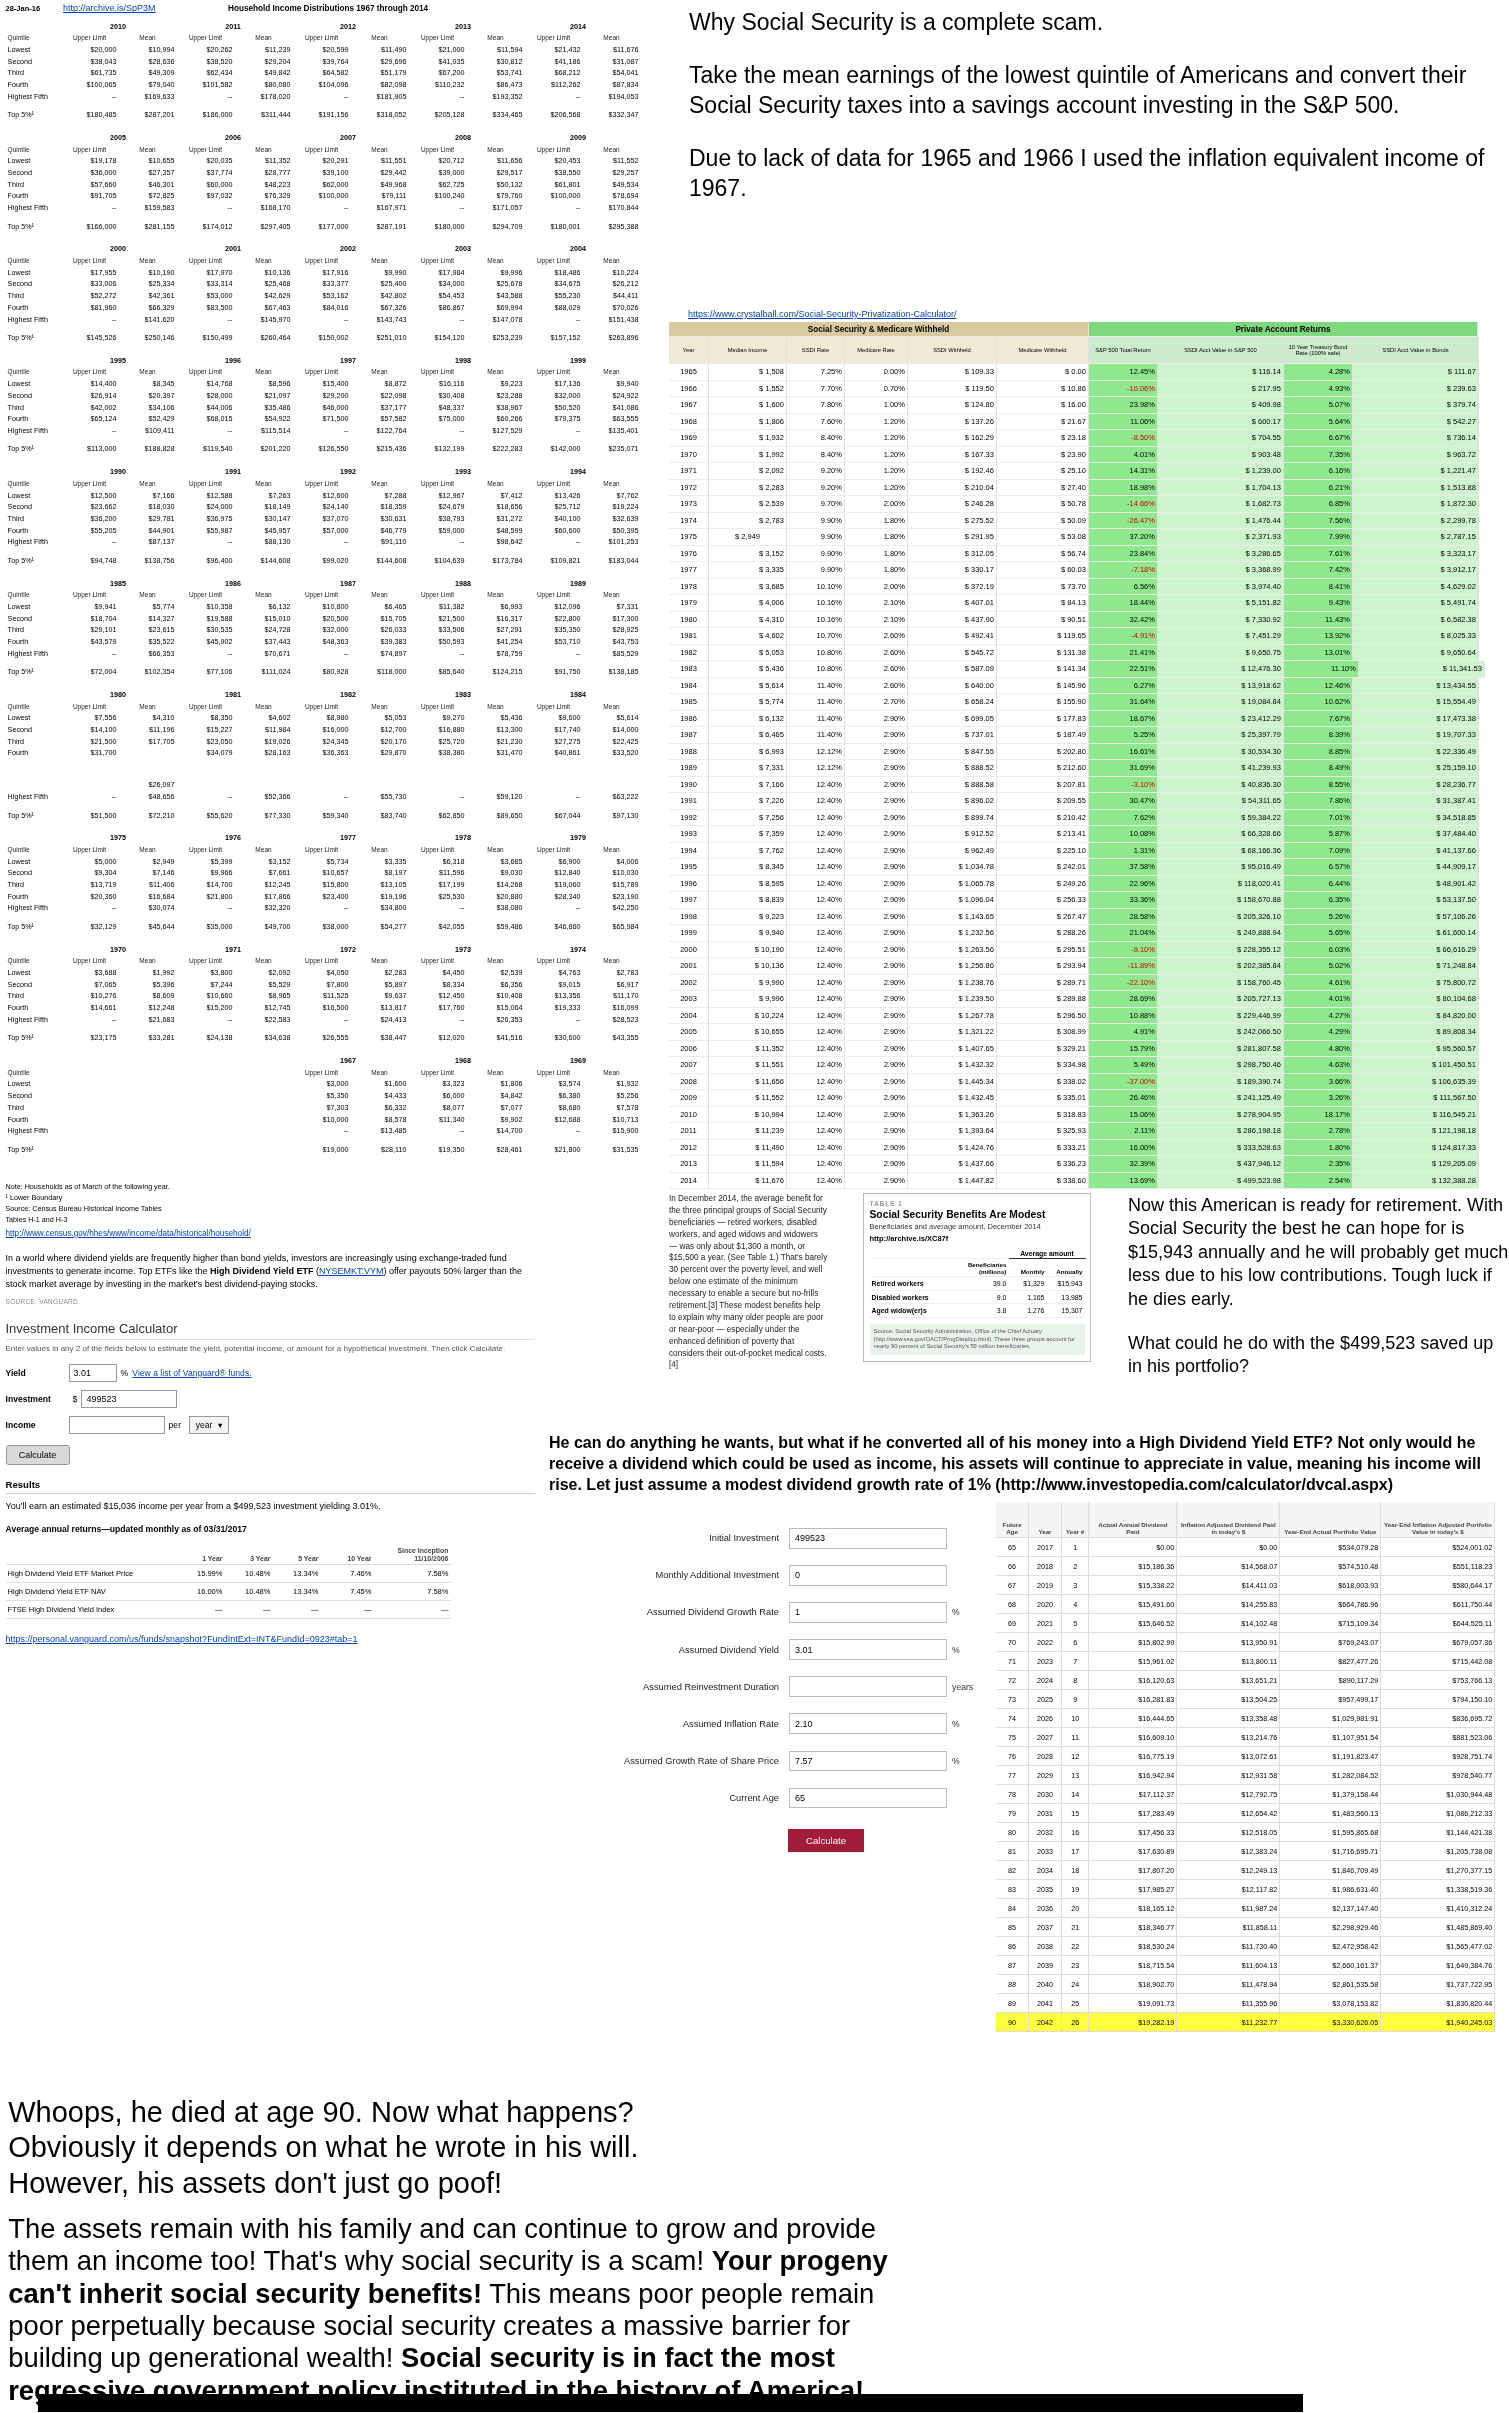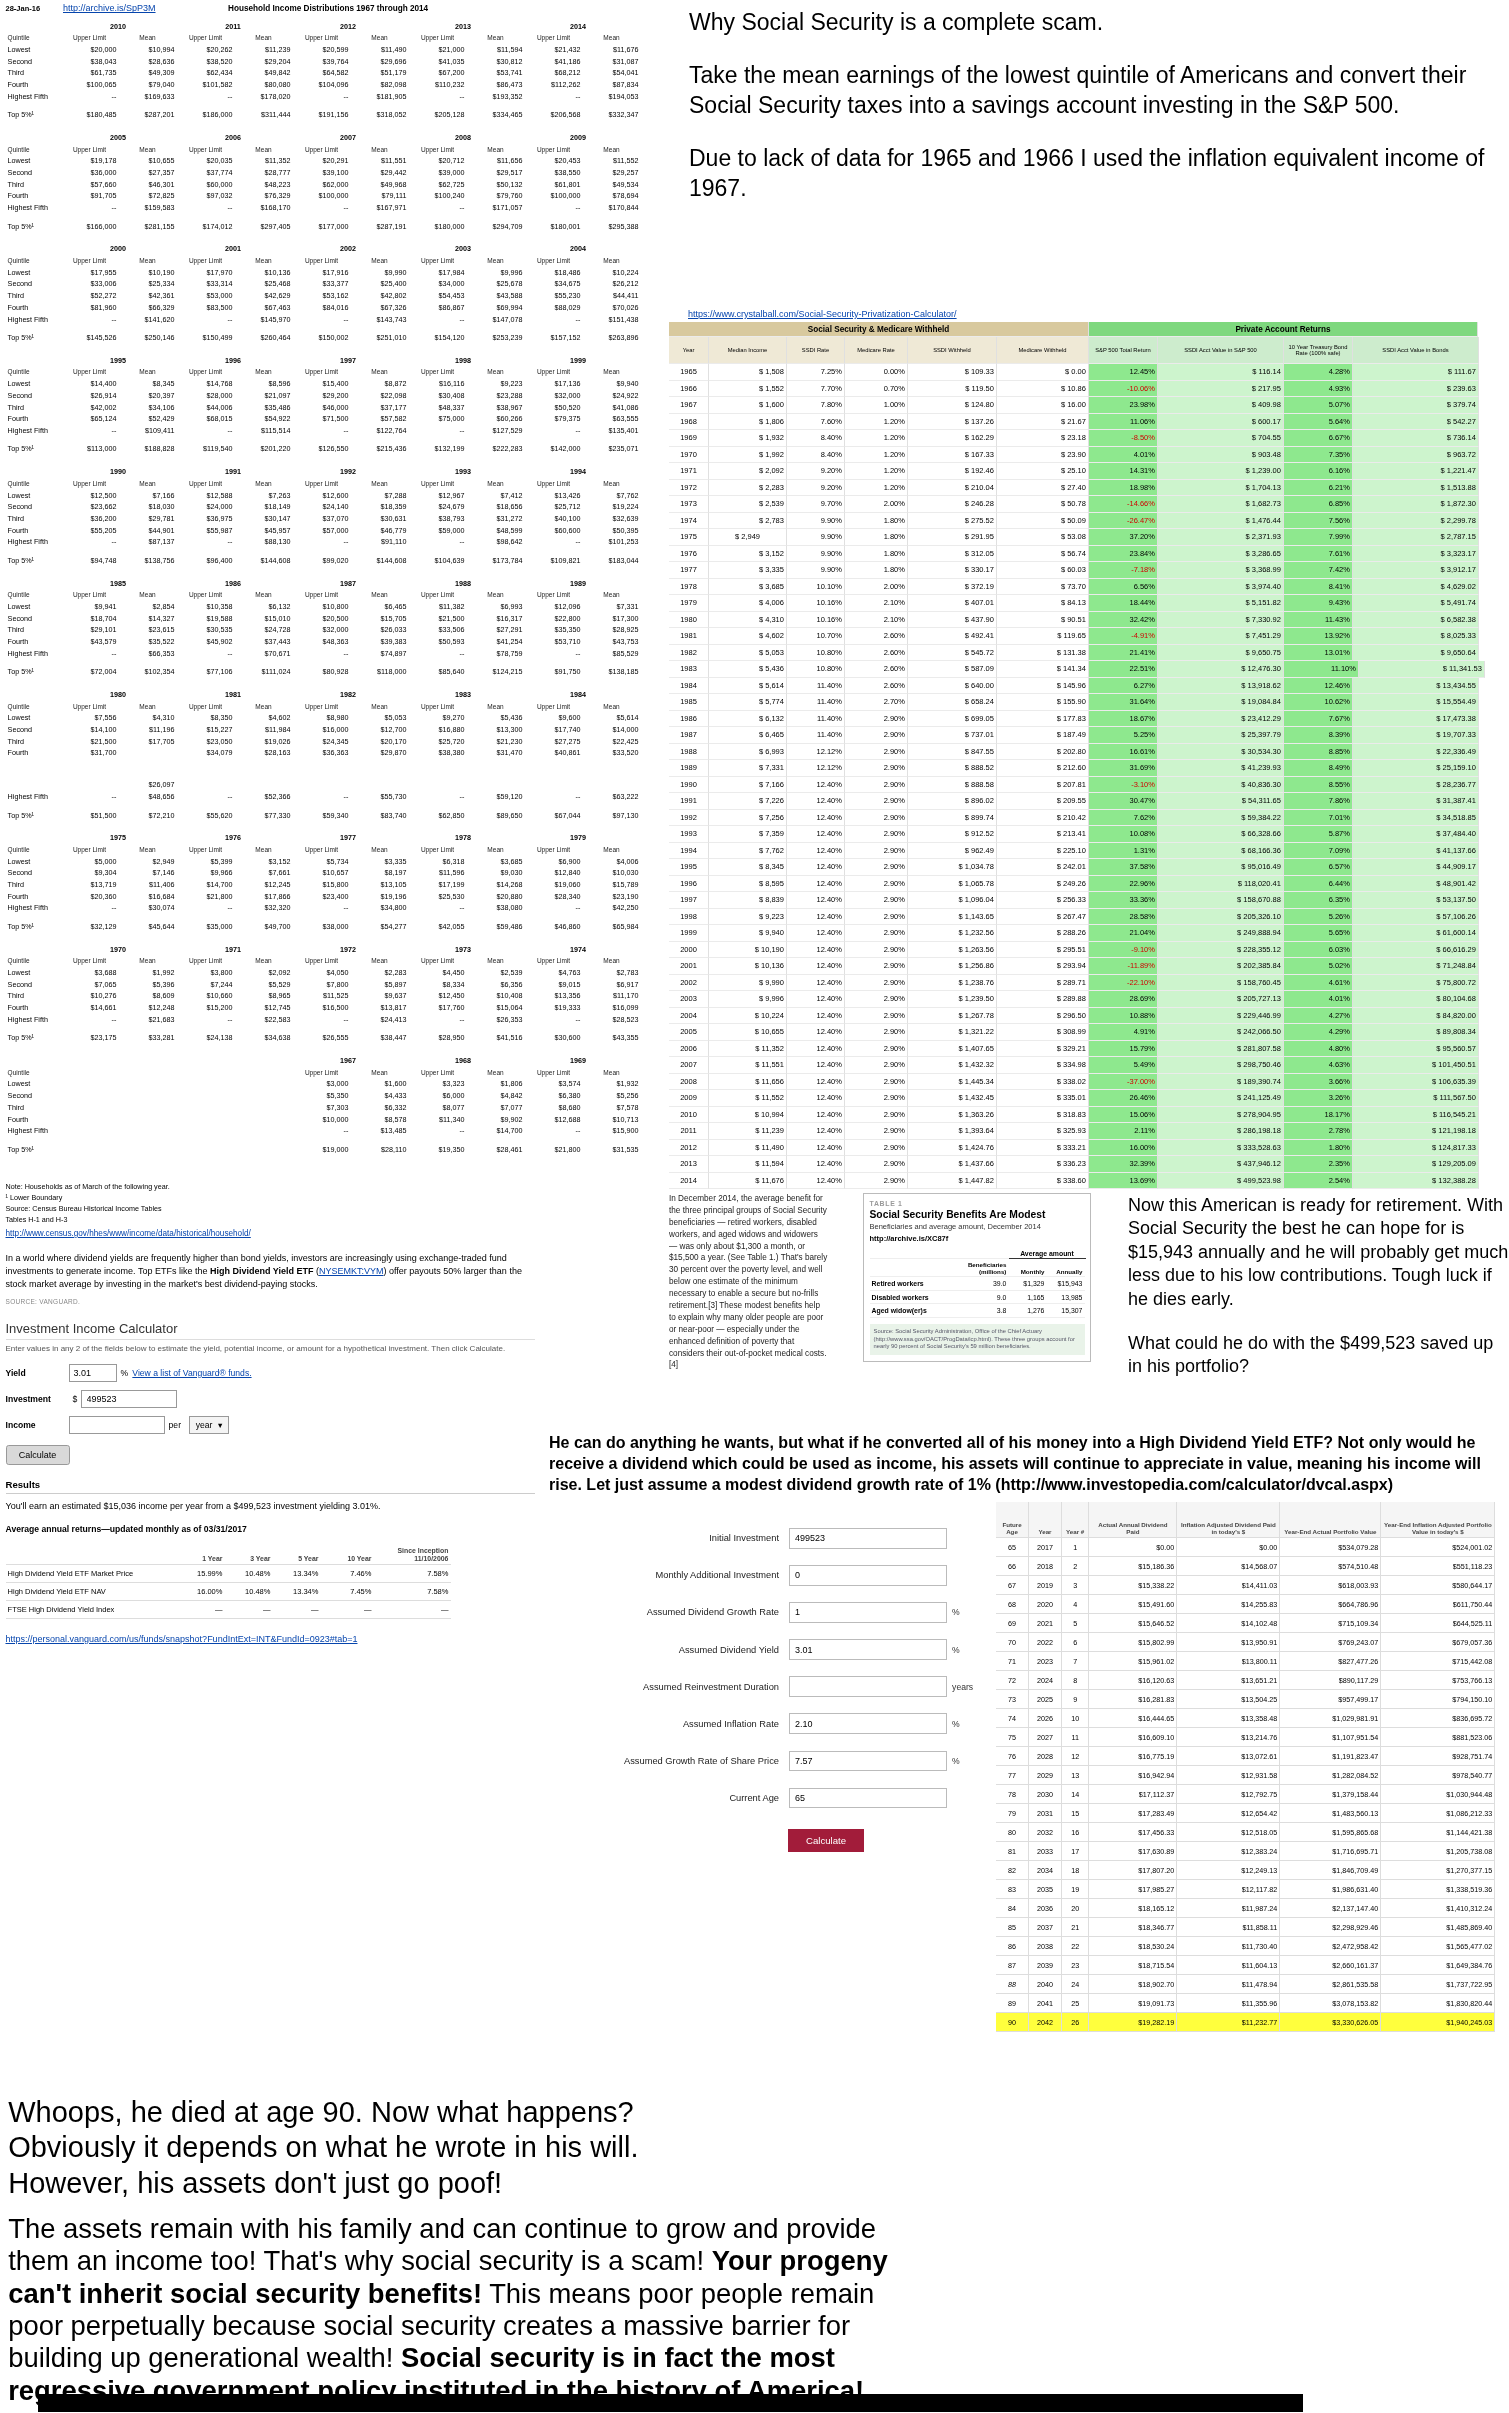--- a/index.html
+++ b/index.html
@@ -656,21 +656,21 @@
             <div class="tcell" style="width: 58px;">Upper Limit</div>
             <div class="tcell" style="width: 58px;">Mean</div>
             <div class="tcell" style="width: 58px;">Upper Limit</div>
             <div class="tcell" style="width: 58px;">Mean</div>
             <div class="tcell" style="width: 58px;">Upper Limit</div>
             <div class="tcell" style="width: 58px;">Mean</div>
           </div>
           <div class="trow data">
             <div class="tcell" style="width: 55px;">Lowest</div>
             <div class="tcell" style="width: 58px;">$9,941</div>
-            <div class="tcell" style="width: 58px;">$2,854</div>
+            <div class="tcell" style="width: 58px;">$5,774</div>
             <div class="tcell" style="width: 58px;">$10,358</div>
             <div class="tcell" style="width: 58px;">$6,132</div>
             <div class="tcell" style="width: 58px;">$10,800</div>
             <div class="tcell" style="width: 58px;">$6,465</div>
             <div class="tcell" style="width: 58px;">$11,382</div>
             <div class="tcell" style="width: 58px;">$6,993</div>
             <div class="tcell" style="width: 58px;">$12,096</div>
             <div class="tcell" style="width: 58px;">$7,331</div>
           </div>
           <div class="trow data">
@@ -1041,21 +1041,21 @@
             <div class="tcell" style="width: 55px;"></div>
           </div>
           <div class="trow data">
             <div class="tcell" style="width: 55px;">Top 5%¹</div>
             <div class="tcell" style="width: 58px;">$23,175</div>
             <div class="tcell" style="width: 58px;">$33,281</div>
             <div class="tcell" style="width: 58px;">$24,138</div>
             <div class="tcell" style="width: 58px;">$34,638</div>
             <div class="tcell" style="width: 58px;">$26,555</div>
             <div class="tcell" style="width: 58px;">$38,447</div>
-            <div class="tcell" style="width: 58px;">$28,950</div>
+            <div class="tcell" style="width: 58px;">$12,020</div>
             <div class="tcell" style="width: 58px;">$41,516</div>
             <div class="tcell" style="width: 58px;">$30,600</div>
             <div class="tcell" style="width: 58px;">$43,355</div>
           </div>
         </div>
         <div class="income-group">
           <div class="trow yr">
             <div class="tcell" style="width: 55px;"></div>
             <div class="tcell" style="width: 115px;"></div>
             <div class="tcell" style="width: 115px;"></div>

